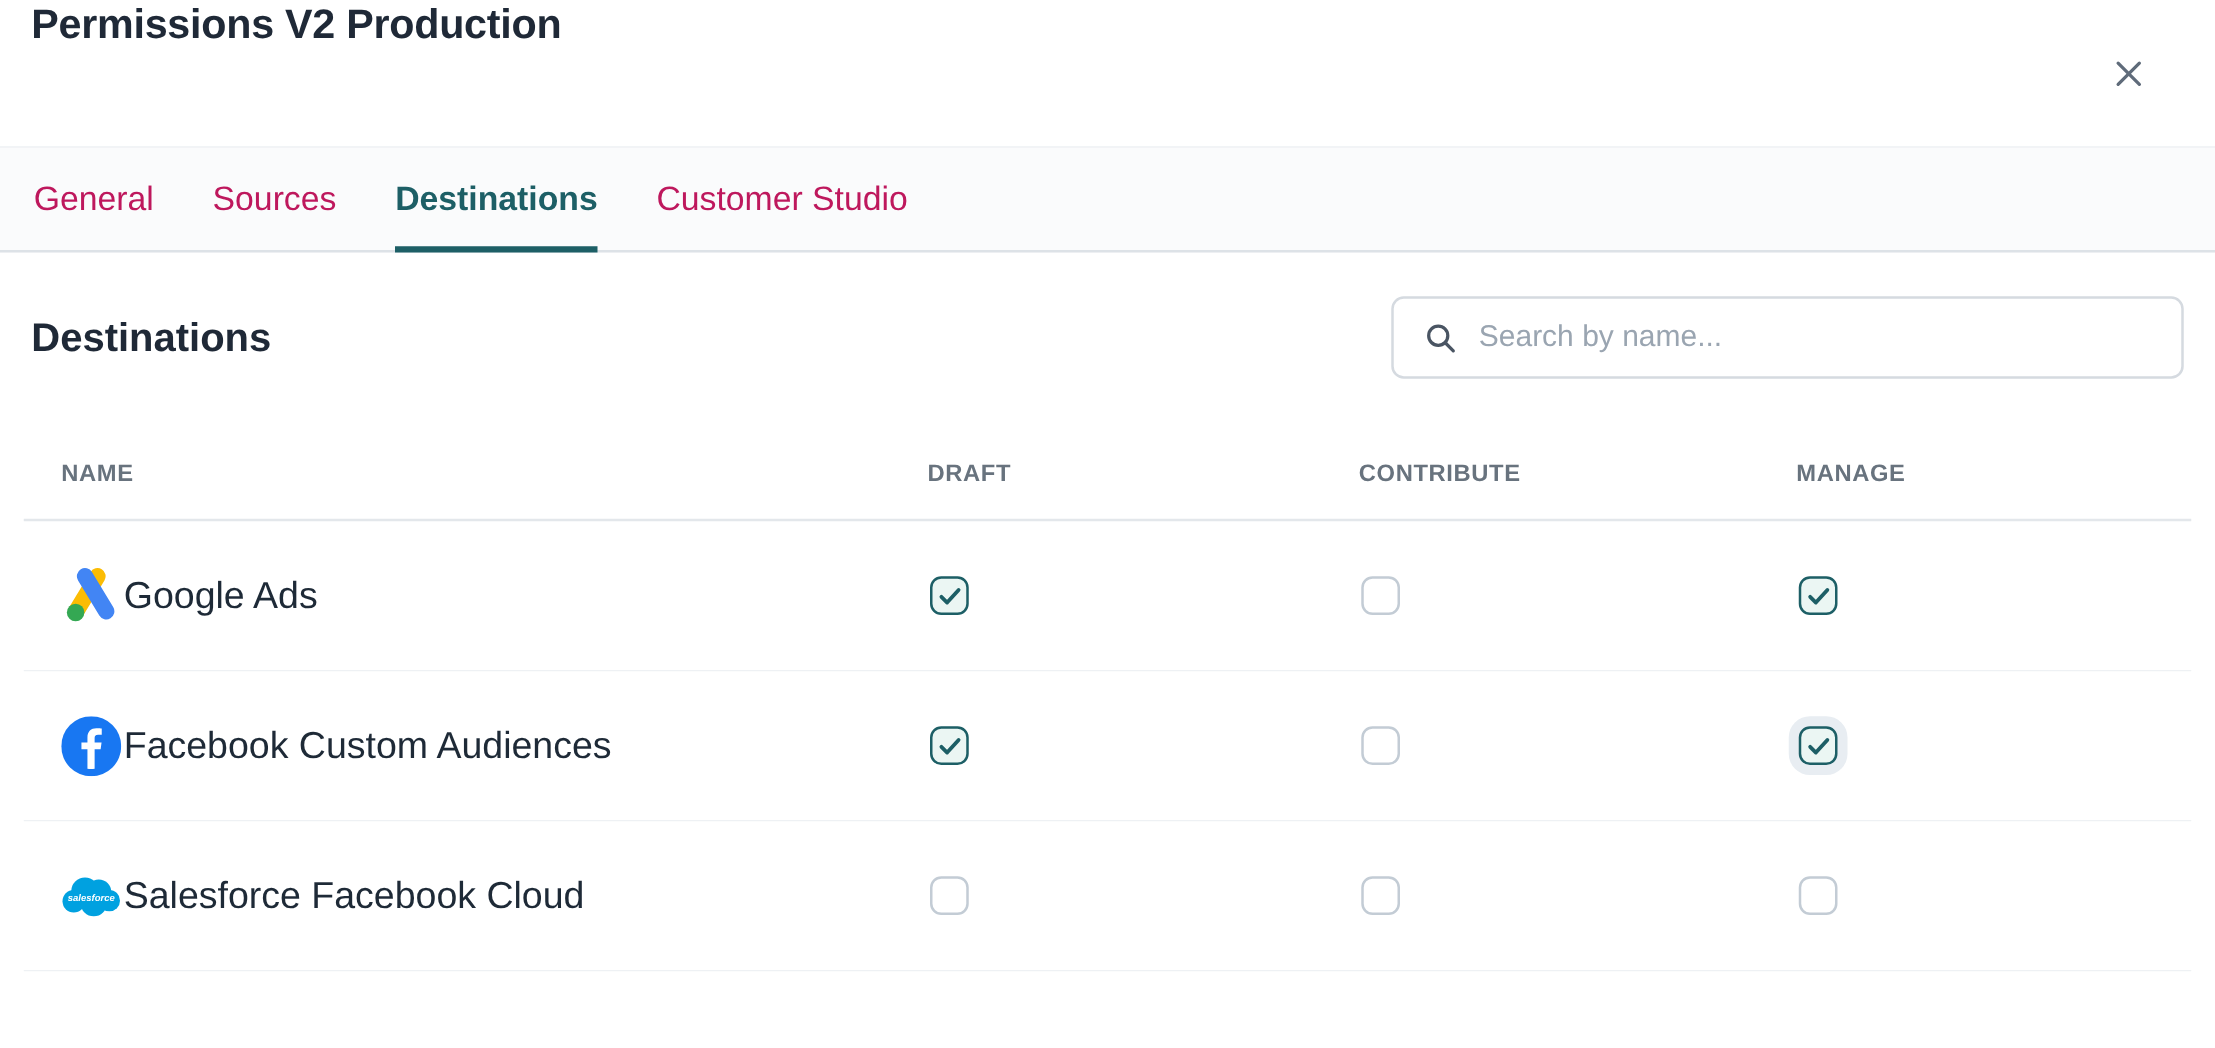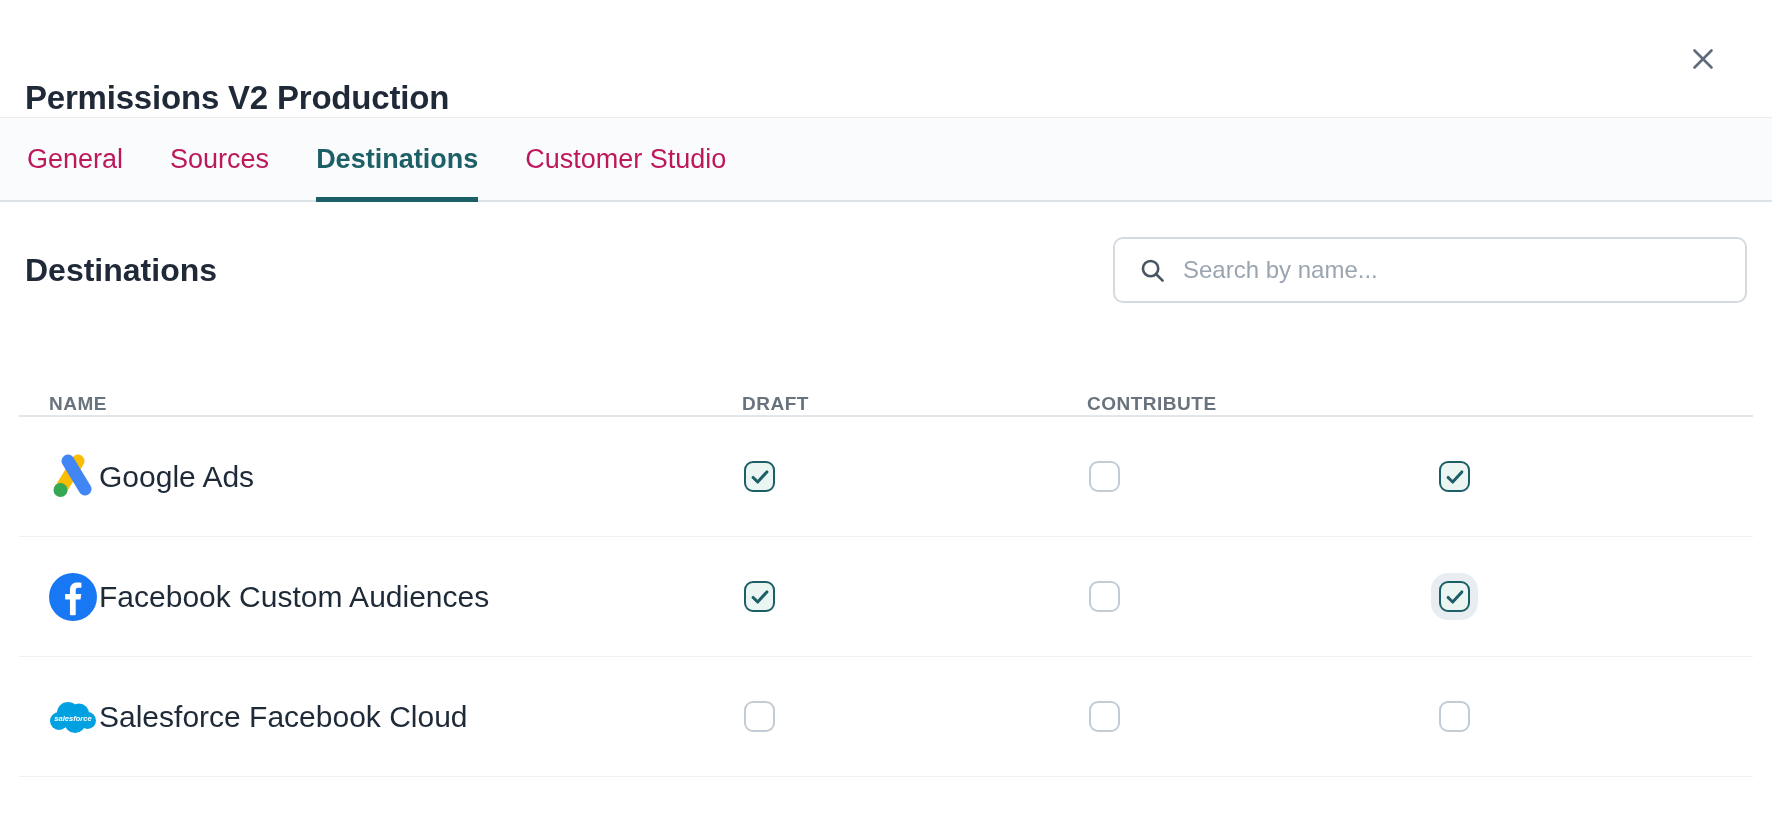--- a/index.html
+++ b/index.html
@@ -7,21 +7,21 @@
     width: 1772px; height: 838px;
     background: #ffffff;
     overflow: hidden;
     font-family: "Liberation Sans", "DejaVu Sans", sans-serif;
   }
   .dialog { width: 1772px; height: 838px; background: #fff; position: relative; }
 
   
   .dlg-header {
     height: 117px;
-    display: flex; align-items: flex-end;
+    display: flex; align-items: flex-start;
     padding: 0 110px 0 25px;
     background: #fff;
     position: relative;
   }
   .dlg-title {
     font-size: 33px; font-weight: 600; color: #1F2937;
     letter-spacing: -0.2px;
   }
   .close-btn {
     position: absolute; right: 48px; top: 50%; transform: translateY(-50%);
@@ -72,21 +72,21 @@
   .search input::placeholder { color: #9AA5B1; }
 
   
   .perm-table { margin: 0 -3px 0 -3px; padding: 0 0; }
   .thead, .trow {
     display: grid;
     grid-template-columns: 723px 345px 350px 1fr;
     margin: 0 -3px;
   }
   .thead {
-    height: 113px; align-items: end; 
+    height: 113px; align-items: end; padding-bottom: 24px;
     border-bottom: 2px solid #E3E7EB;
   }
   .th {
     font-size: 19px; font-weight: 700; color: #68737E;
     letter-spacing: 0.5px;
   }
   .th-name, .cell-name { padding-left: 30px; }
 
   .trow { height: 120px; align-items: center; border-bottom: 1px solid #EEF1F4; }
   .cell-name { display: flex; align-items: center; gap: 2px; }
@@ -140,20 +140,21 @@
         <input type="text" placeholder="Search by name..." style="">
       </div>
     </div>
 
     <div class="perm-table">
 
       <div class="thead">
         <div class="th th-name">NAME</div>
         <div class="th">DRAFT</div>
         <div class="th">CONTRIBUTE</div>
+        <div class="th">MANAGE</div>
       </div>
 
       <div class="trow">
         <div class="cell-name">
           <span class="dest-icon">
             <svg viewBox="0 0 48 48">
               <line x1="12" y1="36" x2="29" y2="8" stroke="#FBBC04" stroke-width="13" stroke-linecap="round"></line>
               <line x1="19" y1="8" x2="36" y2="36" stroke="#4285F4" stroke-width="13" stroke-linecap="round"></line>
               <circle cx="11.5" cy="37" r="7" fill="#34A853"></circle>
             </svg>

